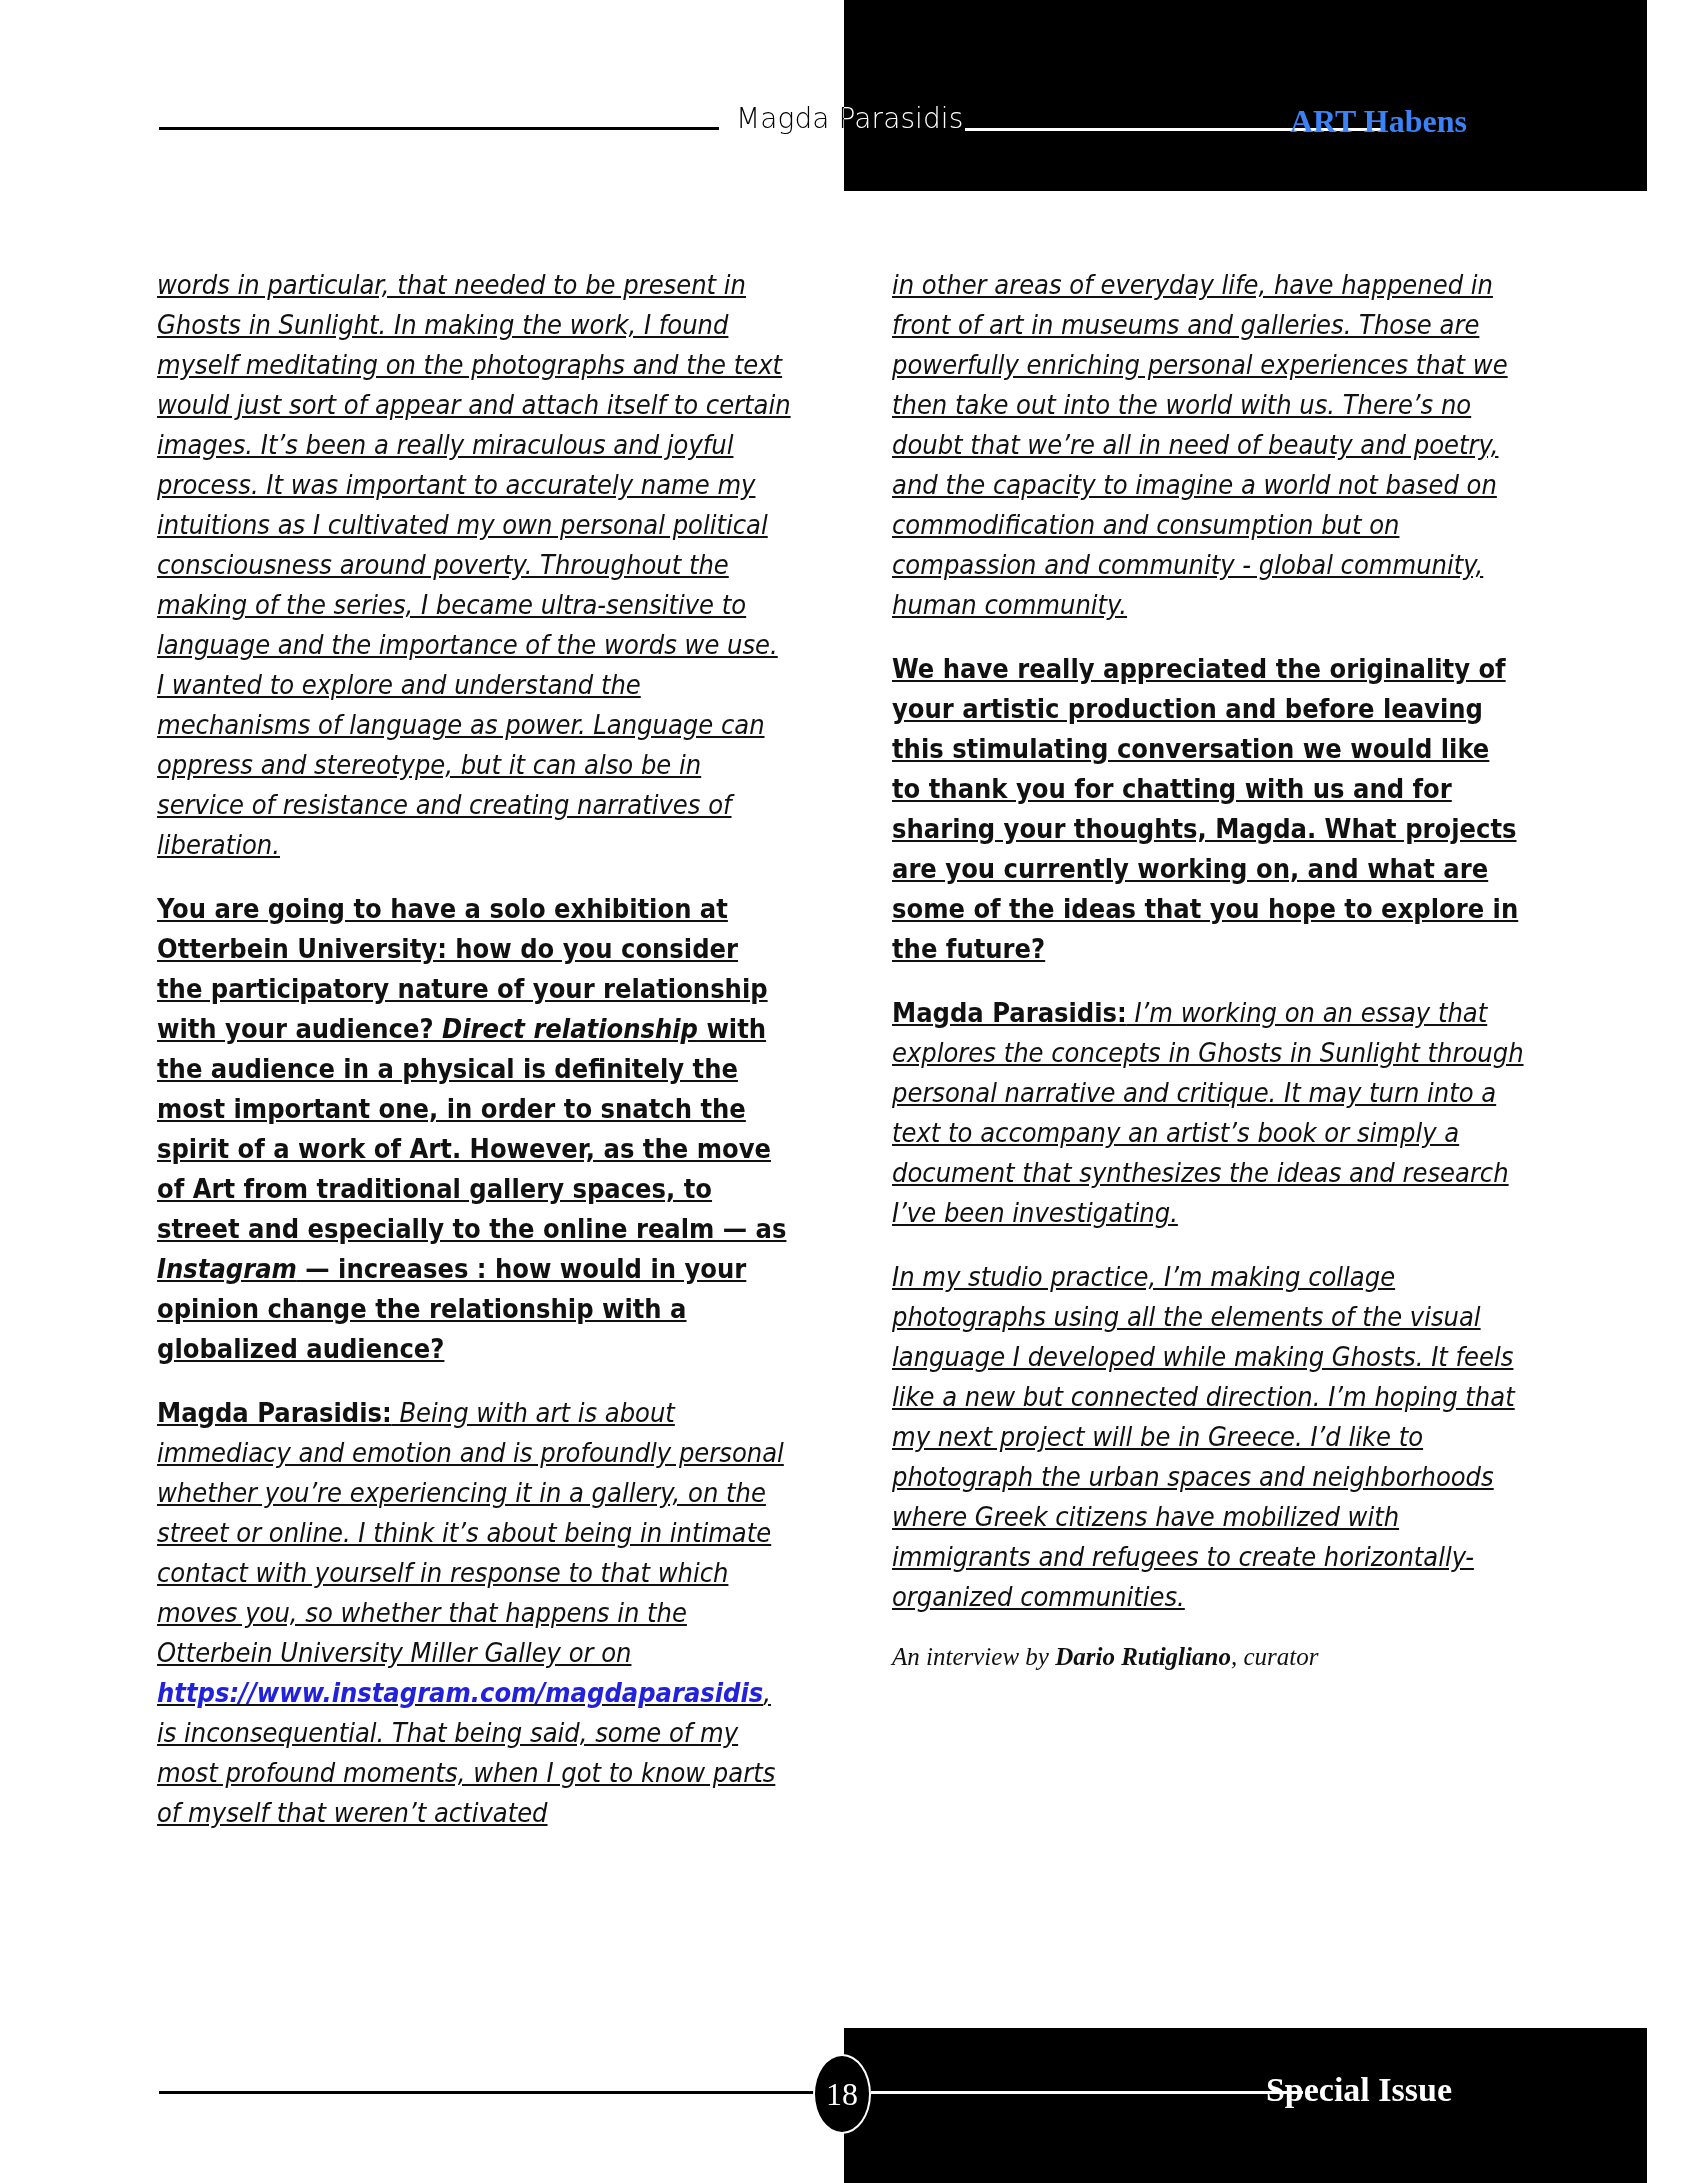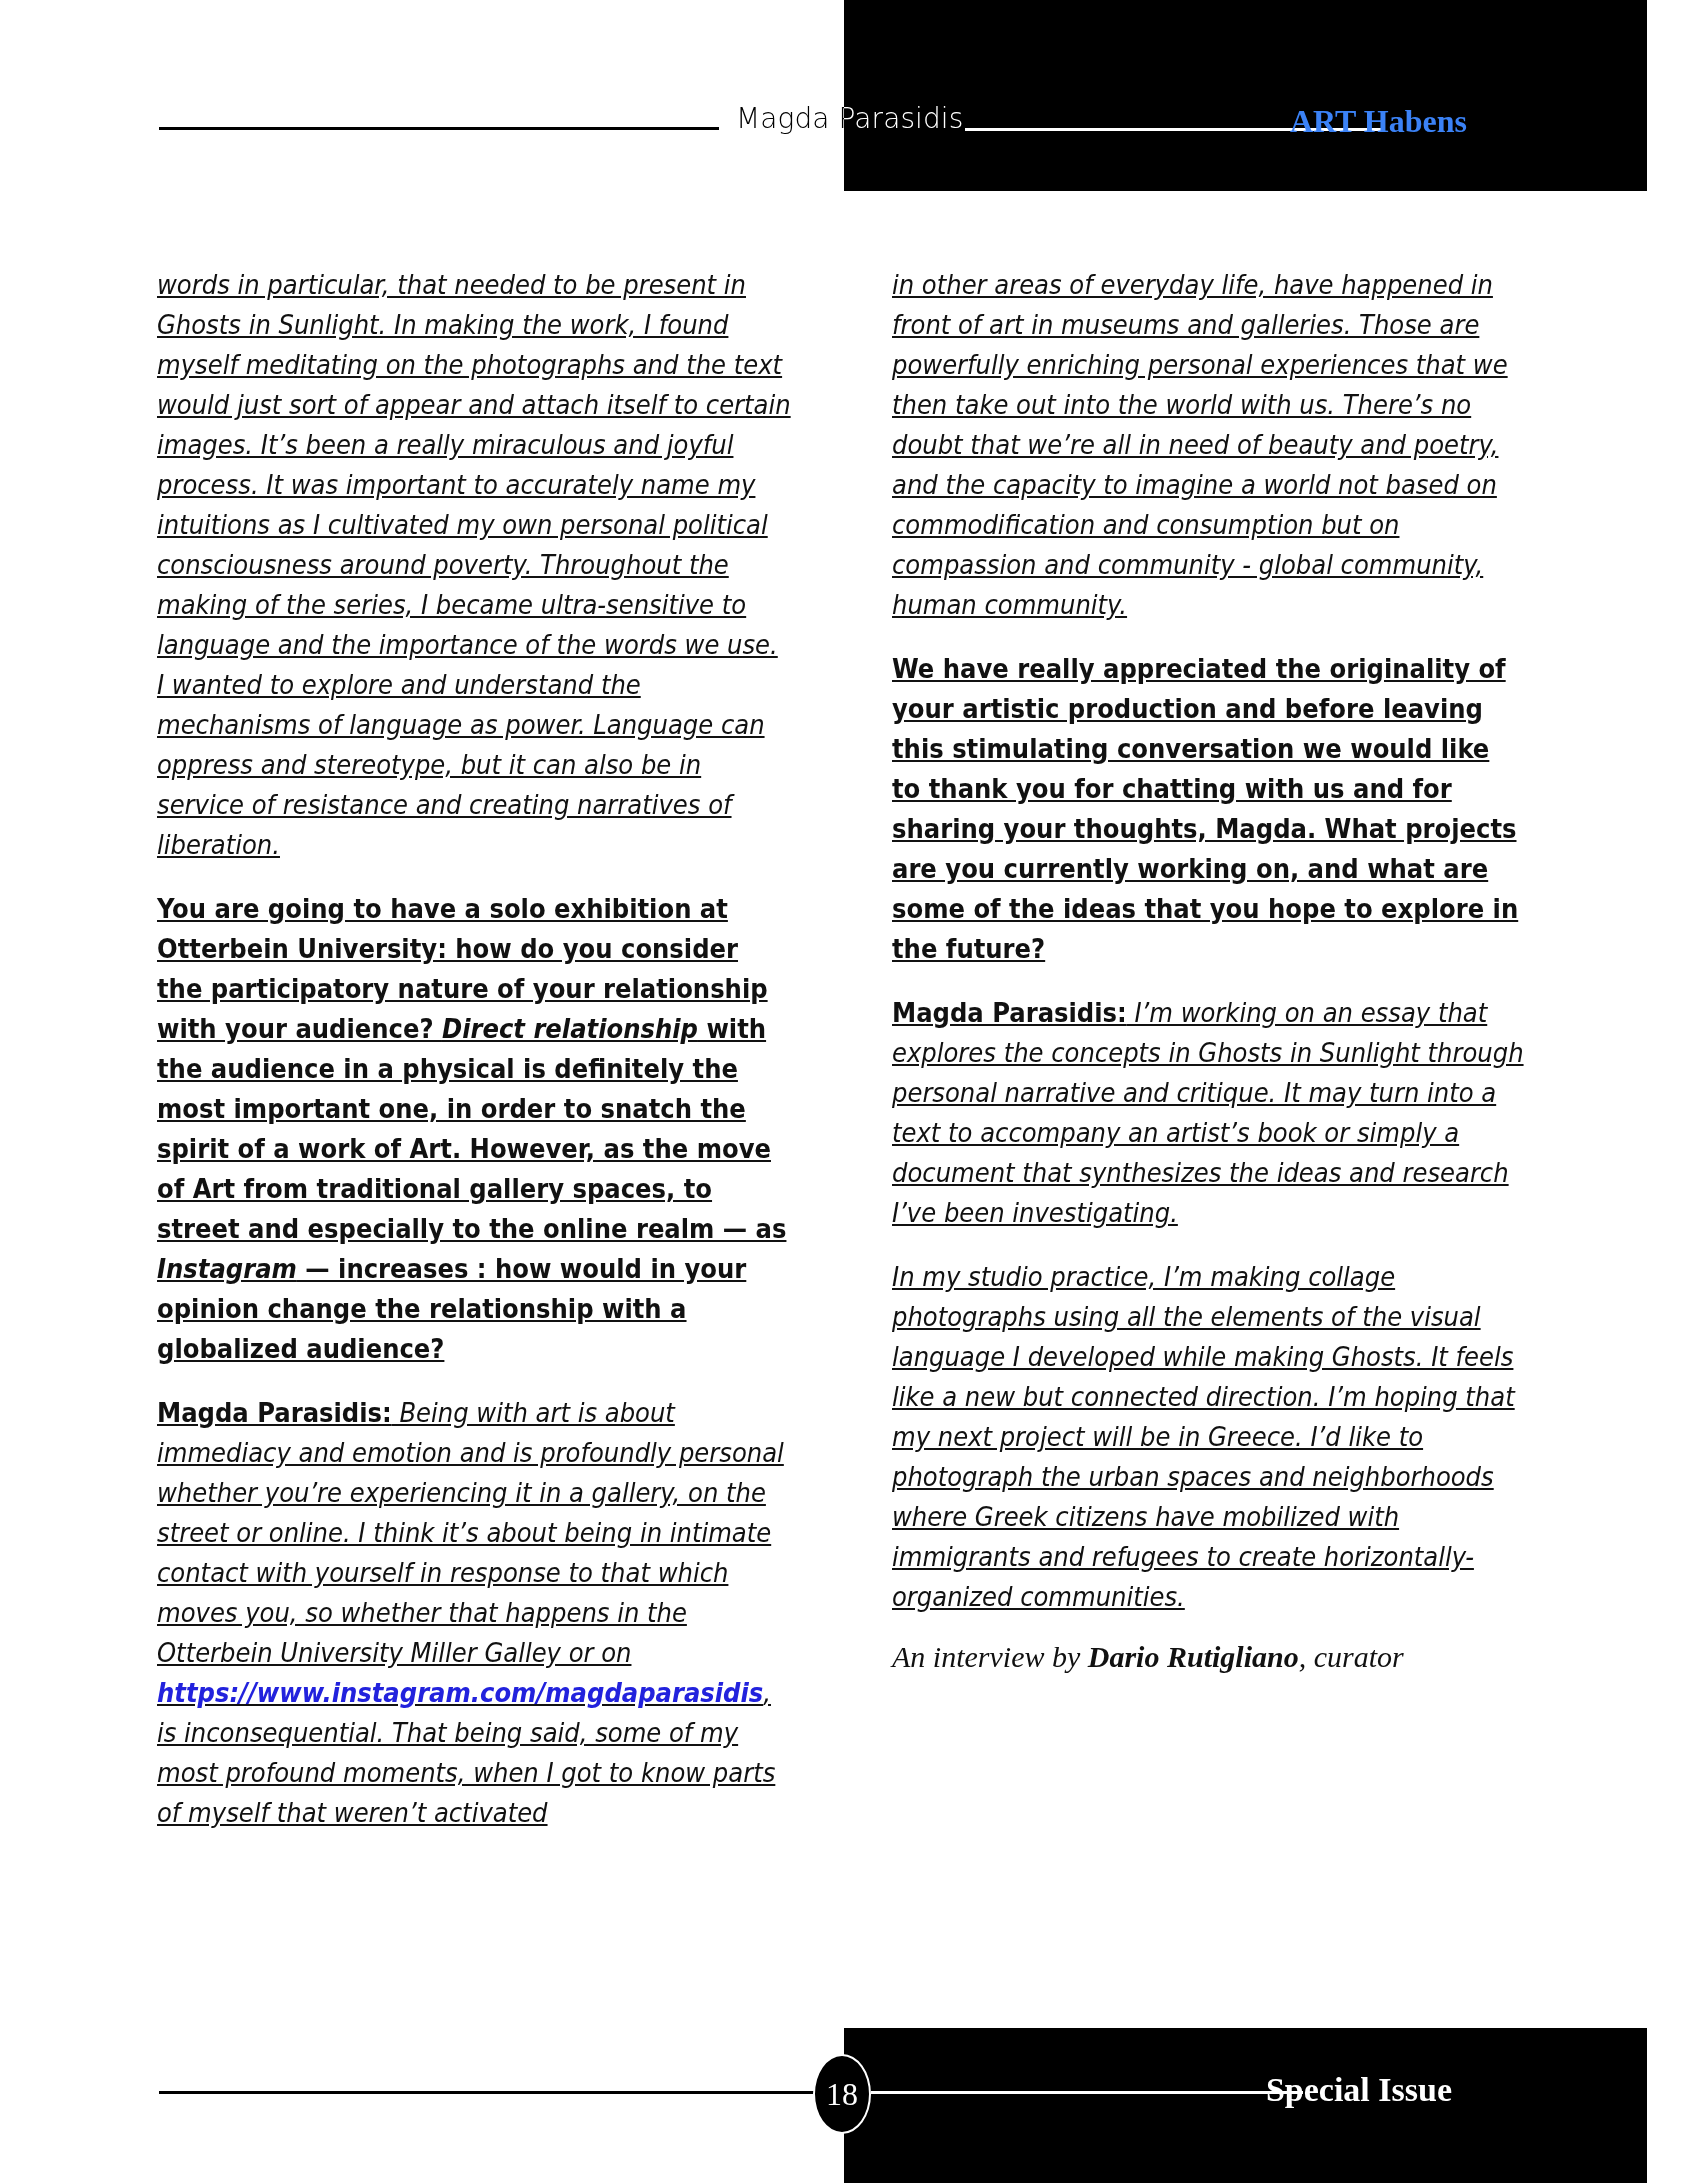--- a/index.html
+++ b/index.html
@@ -133,21 +133,21 @@
   }
 
   
   .credits {
     margin-top: 9.4px;
   }
   .credits p {
     margin: 0 0 15px 0;
     font-family: "Liberation Serif", serif;
     font-style: italic;
-    font-size: 30px;
+    font-size: 25px;
     line-height: 31px;
     color: #111111;
   }
   .credits .name {
     font-weight: bold;
     font-style: italic;
   }
   .credits a.maillink {
     color: #2222cc;
     font-weight: bold;

